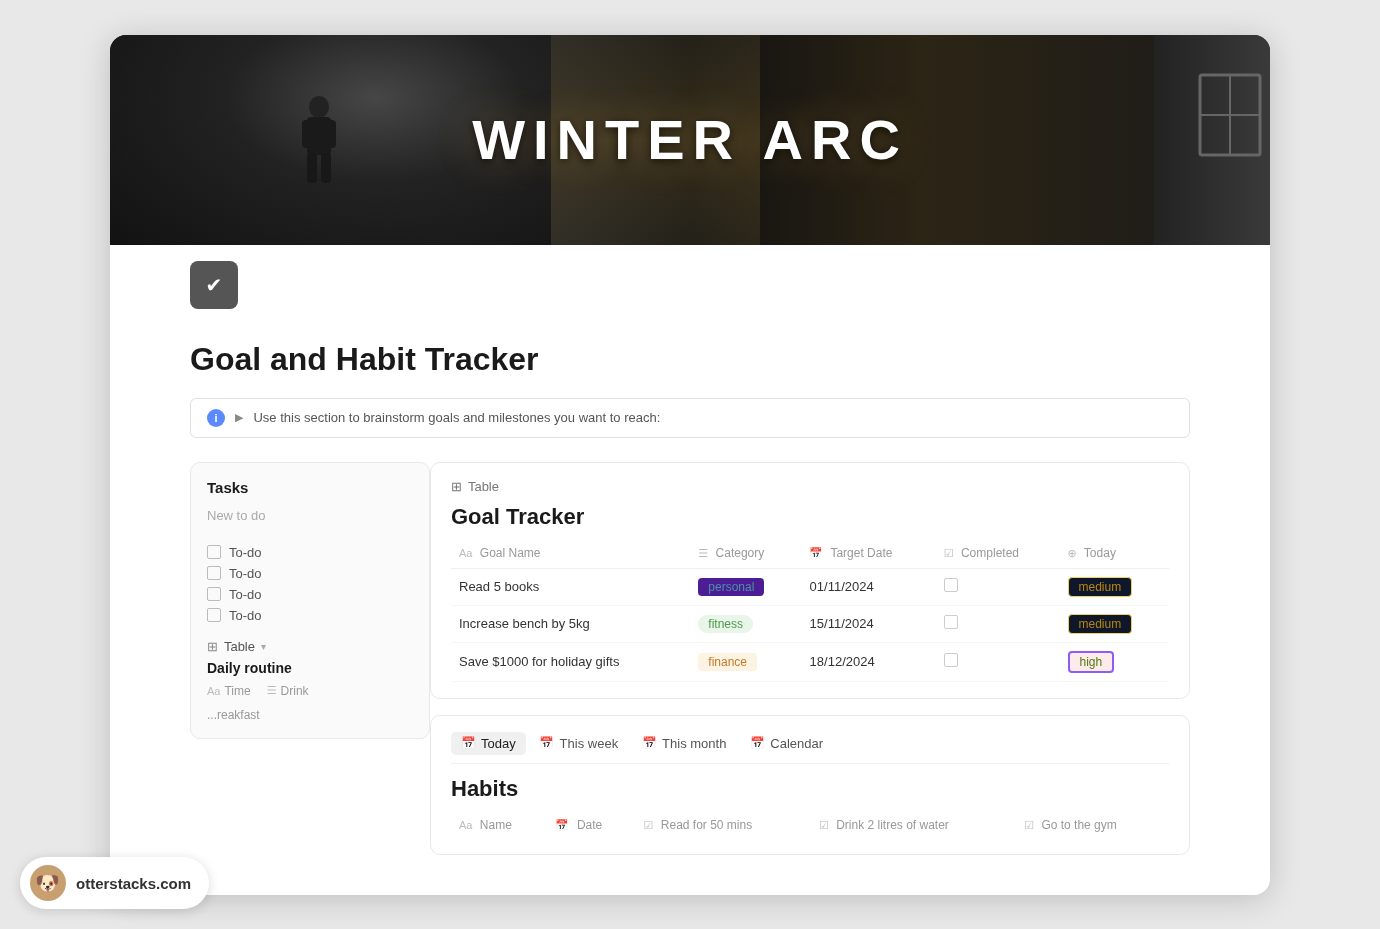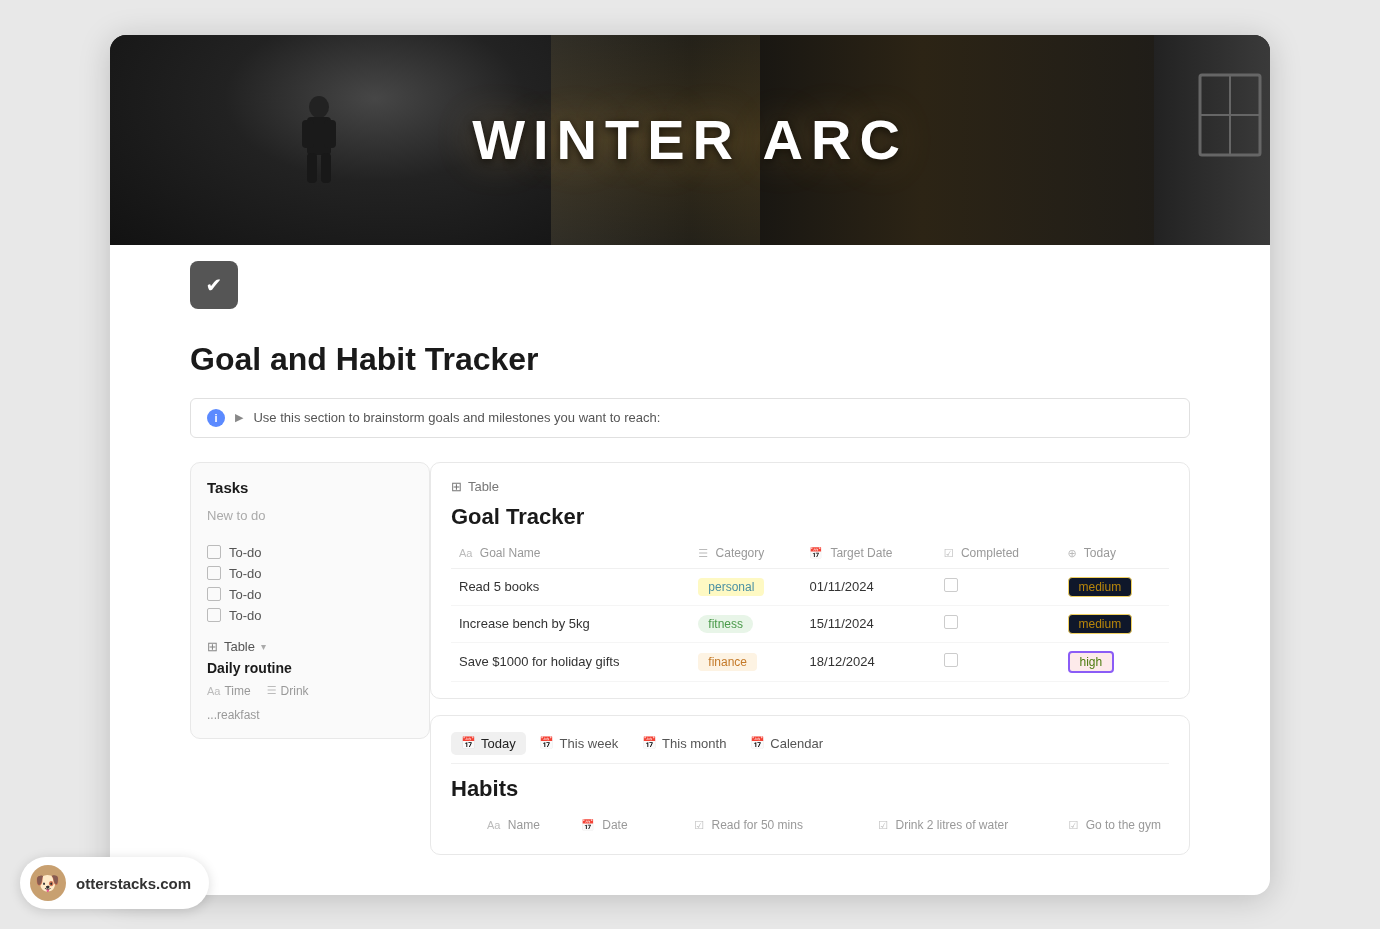--- a/index.html
+++ b/index.html
@@ -238,21 +238,21 @@
       font-size: 11px;
       color: #bbb;
       margin-right: 4px;
     }
     .tag {
       display: inline-block;
       padding: 2px 10px;
       border-radius: 4px;
       font-size: 12px;
     }
-    .tag-personal { background: #fef9c3; color: #4a90a4; }
+    .tag-personal { background: #4c1d95; color: #4a90a4; }
     .tag-fitness { background: #e8f5e8; color: #4a9a4a; border-radius: 9px; }
     .tag-finance { background: #fdf3e3; color: #c47a2a; }
     .tag-medium { background: #0f172a; color: #b8860b; border: 1px solid #f0d060; }
     .tag-high { background: #fdeaea; color: #4d7c0f; border: 2px solid #8b5cf6; }
     .check-box {
       width: 14px;
       height: 14px;
       border: 1.5px solid #ccc;
       border-radius: 2px;
       display: inline-block;
@@ -279,21 +279,21 @@
       background: #f0f0f0;
       font-weight: 500;
       color: #222;
     }
     .tab-icon { font-size: 12px; color: #888; }
     .habits-table {
       width: 100%;
       border-collapse: collapse;
     }
     .habits-table th {
-      text-align: right;
+      text-align: left;
       font-size: 12px;
       color: #999;
       font-weight: 500;
       padding: 4px 8px 6px 8px;
     }
     .watermark {
       position: fixed;
       bottom: 20px;
       left: 20px;
       background: #fff;

